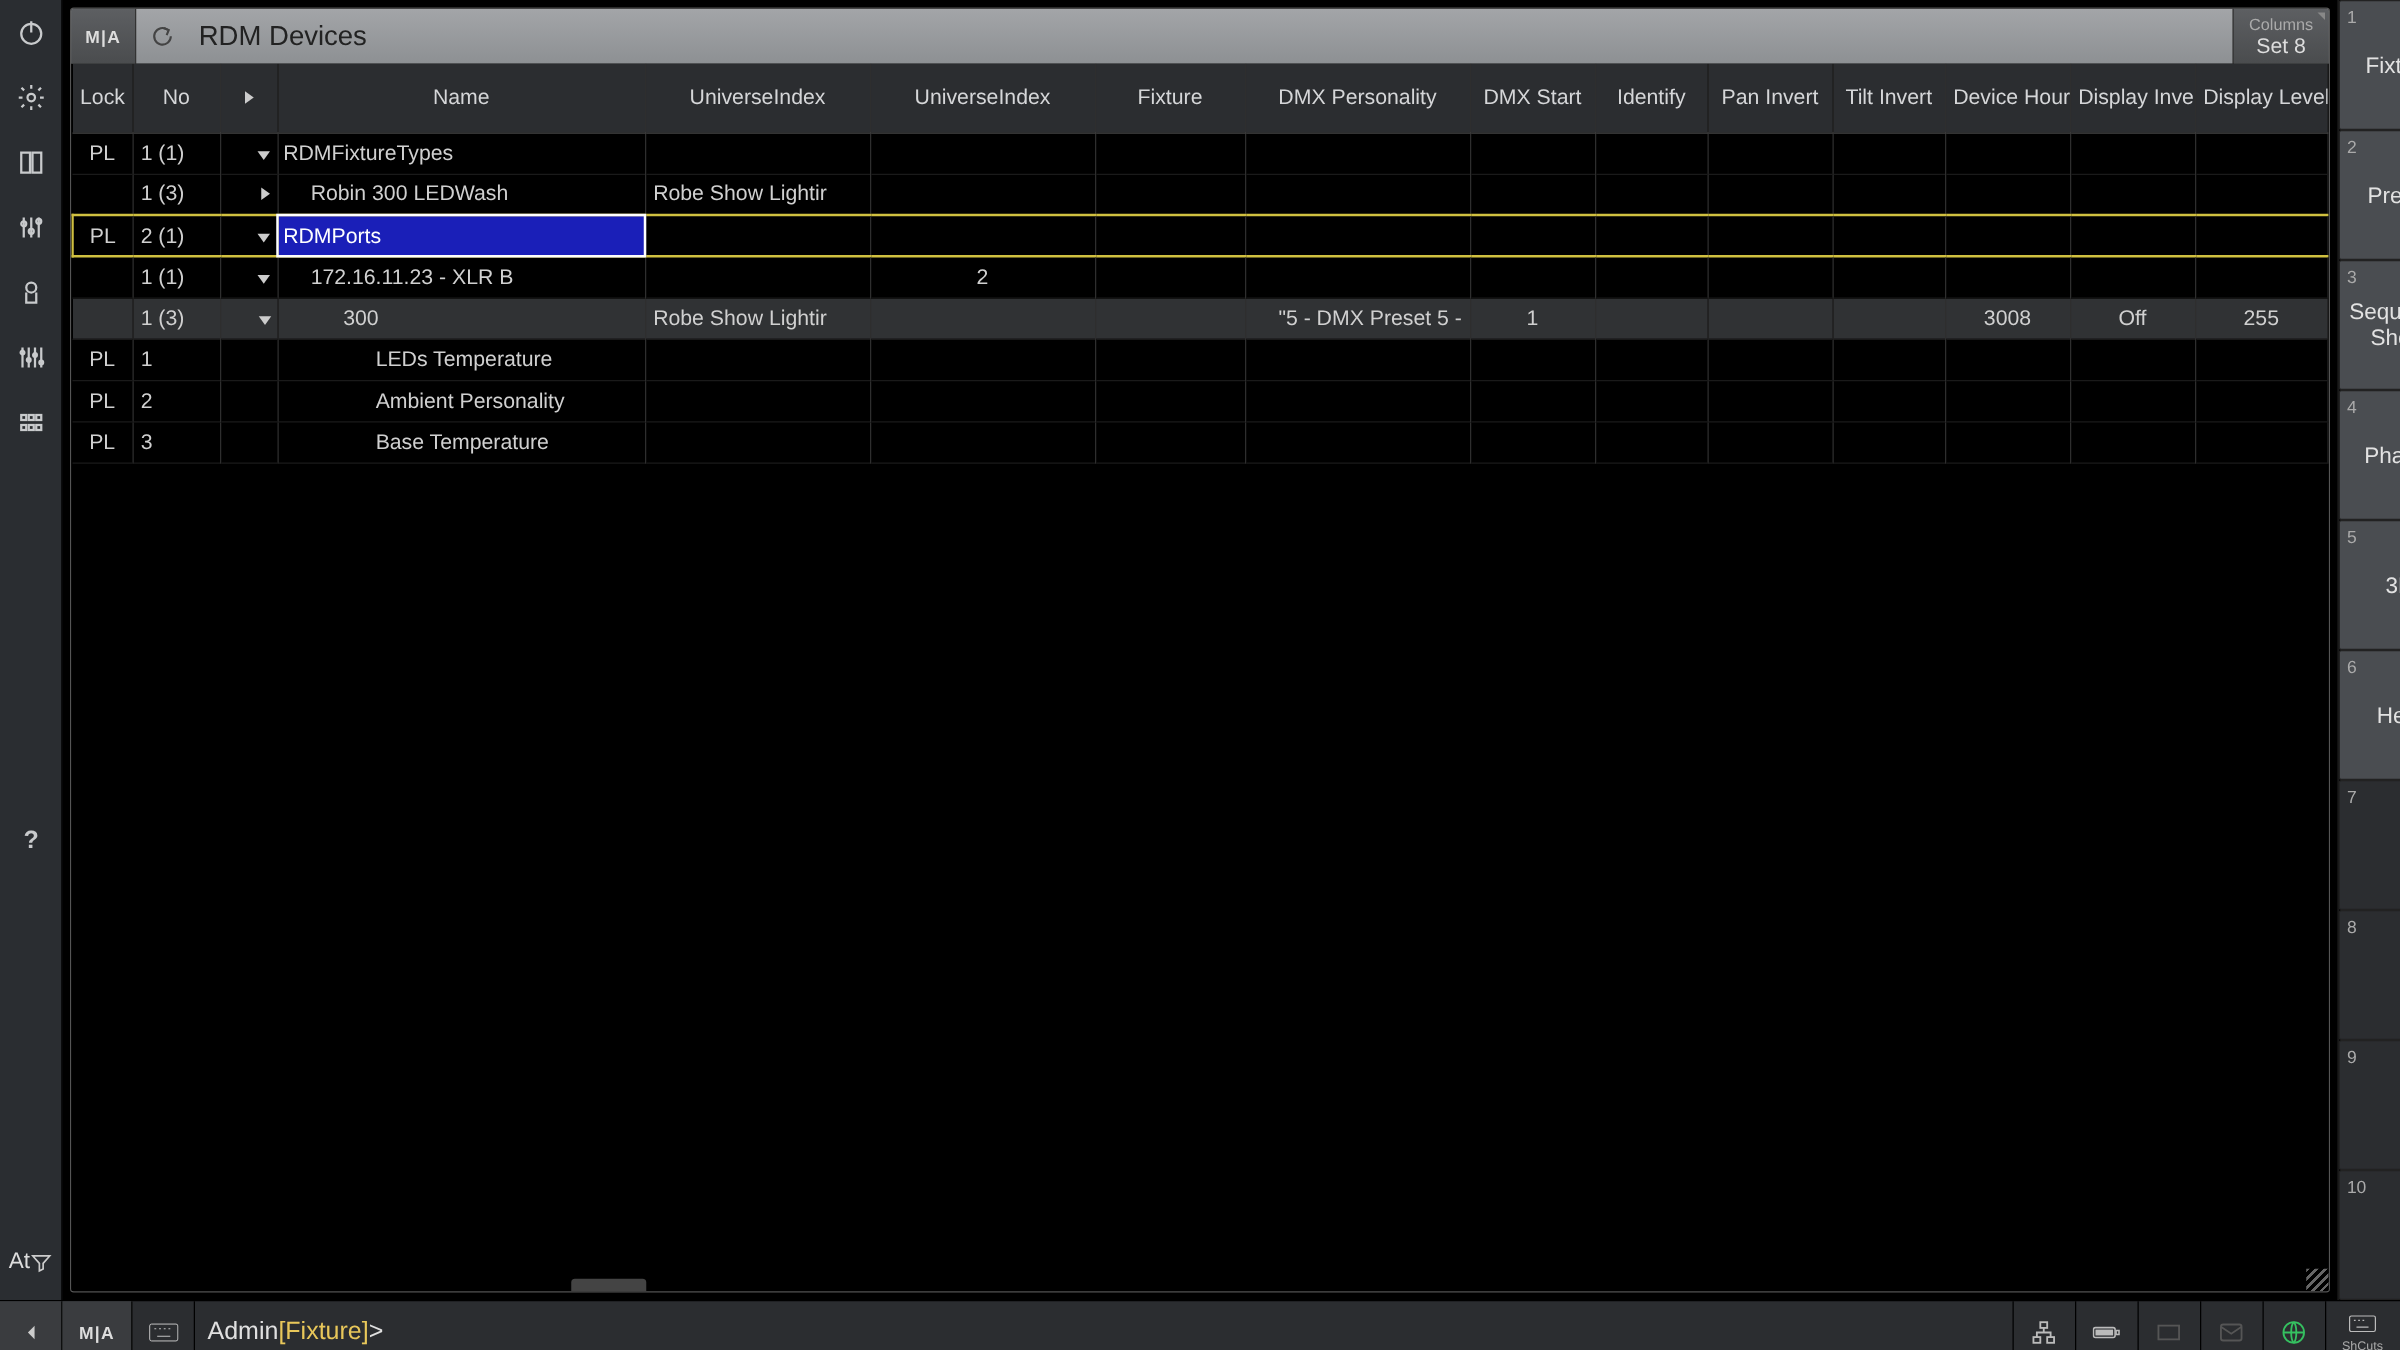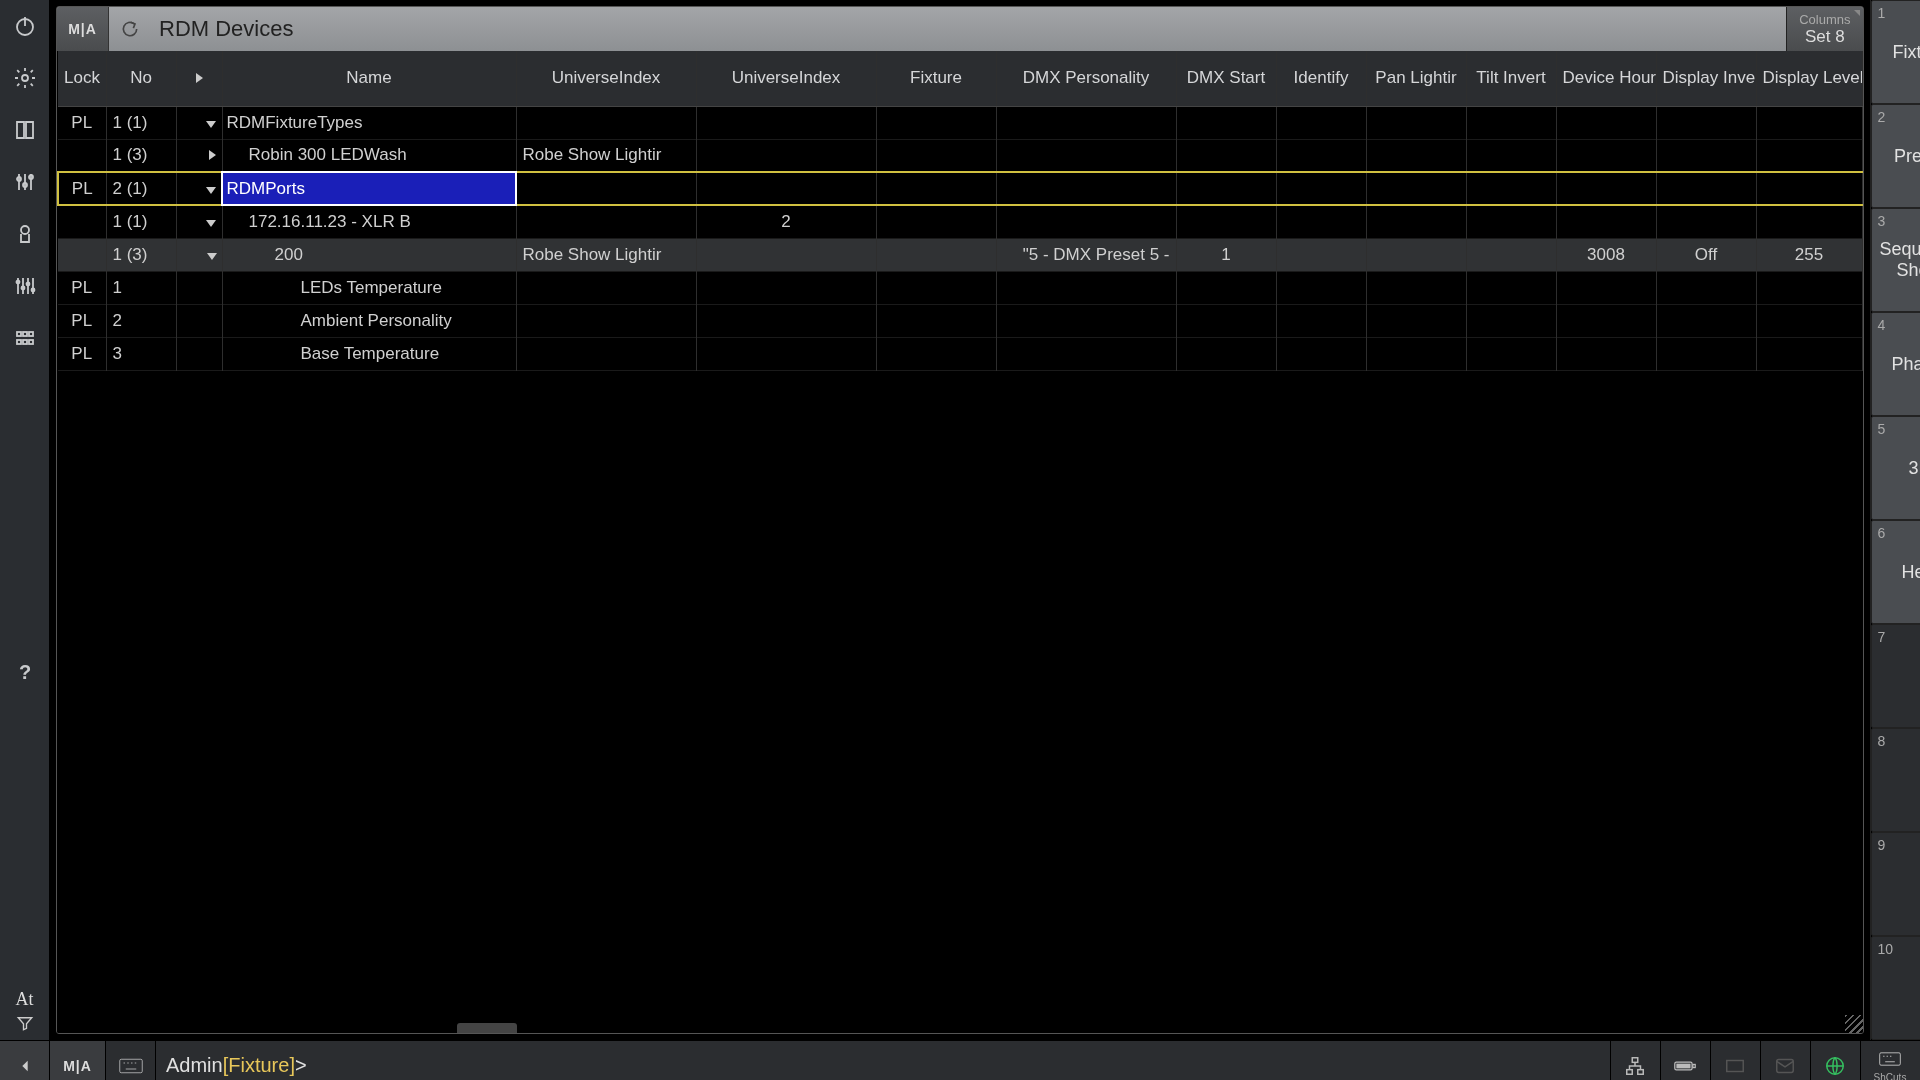--- a/index.html
+++ b/index.html
@@ -6,21 +6,21 @@
   html, body { width: 1920px; height: 1080px; overflow: hidden; background: #000; font-family: Arial, Helvetica, sans-serif; color: #ddd; font-size: 17px; }
   body { display: grid; grid-template-columns: 50px 1fr 100px; grid-template-rows: 1fr 50px; }
 
   
   .left-sidebar { grid-column: 1; grid-row: 1 / span 2; background: #2a2d31; display: flex; flex-direction: column; border-right: 1px solid #000; }
   .left-sidebar .icon-btn { width: 50px; height: 52px; display: flex; align-items: center; justify-content: center; color: #c8cacc; cursor: pointer; position: relative; }
   .left-sidebar .icon-btn svg { width: 24px; height: 24px; stroke: #c8cacc; fill: none; stroke-width: 1.8; }
   .left-sidebar .icon-btn.small-txt { font-size: 20px; font-weight: bold; color: #c8cacc; }
   .left-sidebar .spacer { flex: 1; }
   .left-sidebar .at { font-size: 18px; margin-bottom: 4px; }
-  .left-sidebar .at-group { display: flex; flex-direction: column; align-items: center; height: 60px; justify-content: center; font-family: Liberation Serif, serif; }
+  .left-sidebar .at-group { display: flex; flex-direction: row; align-items: center; height: 60px; justify-content: center; }
 
   
   .main { grid-column: 2; grid-row: 1; background: #000; display: flex; flex-direction: column; padding: 6px 6px 6px 6px; }
   .window { flex: 1; display: flex; flex-direction: column; border: 1px solid #555; border-radius: 3px; overflow: hidden; }
   .titlebar { height: 44px; background: linear-gradient(#a3a5a8, #8d9093); display: flex; align-items: center; color: #111; font-size: 22px; font-weight: 500; }
   .titlebar .tb-left { display: flex; align-items: center; gap: 0; }
   .titlebar .ma-logo { width: 52px; height: 44px; display: flex; align-items: center; justify-content: center; background: linear-gradient(#5d5f62, #4a4c4e); color: #ddd; font-size: 14px; letter-spacing: 1px; font-weight: bold; border-right: 1px solid #333; }
   .titlebar .tb-icon { width: 42px; height: 44px; display: flex; align-items: center; justify-content: center; }
   .titlebar .tb-icon svg { width: 20px; height: 20px; stroke: #444; fill: none; stroke-width: 2; }
   .titlebar .tb-title { margin-left: 8px; color: #222; }
@@ -220,21 +220,21 @@
             <th>Lock</th>
             <th>No</th>
             <th><span class="tri-right"></span></th>
             <th>Name</th>
             <th>UniverseIndex</th>
             <th>UniverseIndex</th>
             <th>Fixture</th>
             <th>DMX Personality</th>
             <th>DMX Start</th>
             <th>Identify</th>
-            <th>Pan Lightir</th>
+            <th>Pan Invert</th>
             <th>Tilt Invert</th>
             <th style="line-height:1.1;">Device Hours</th>
             <th style="line-height:1.1;">Display Invert</th>
             <th style="line-height:1.1;">Display Level</th>
           </tr>
         </thead>
         <tbody id="tbody">
             <tr class="">
               <td>PL</td>
               <td style="text-align:left;">1 (1)</td>
@@ -300,21 +300,21 @@
               <td></td>
               <td></td>
               <td></td>
               <td></td>
               <td></td>
             </tr>
             <tr class="subsel">
               <td></td>
               <td style="text-align:left;">1 (3)</td>
               <td style="text-align: right; padding-right: 4px;"><span style="display:inline-block;width:100%;text-align:right;padding-right:2px;"><span class="tri-down" style="margin-left:24px;"></span></span></td>
-              <td class="name indent-2">200</td>
+              <td class="name indent-2">300</td>
               <td style="text-align:left;">Robe Show Lightir</td>
               <td></td>
               <td></td>
               <td style="text-align:right;">"5 - DMX Preset 5 -</td>
               <td>1</td>
               <td></td>
               <td></td>
               <td></td>
               <td>3008</td>
               <td>Off</td>

